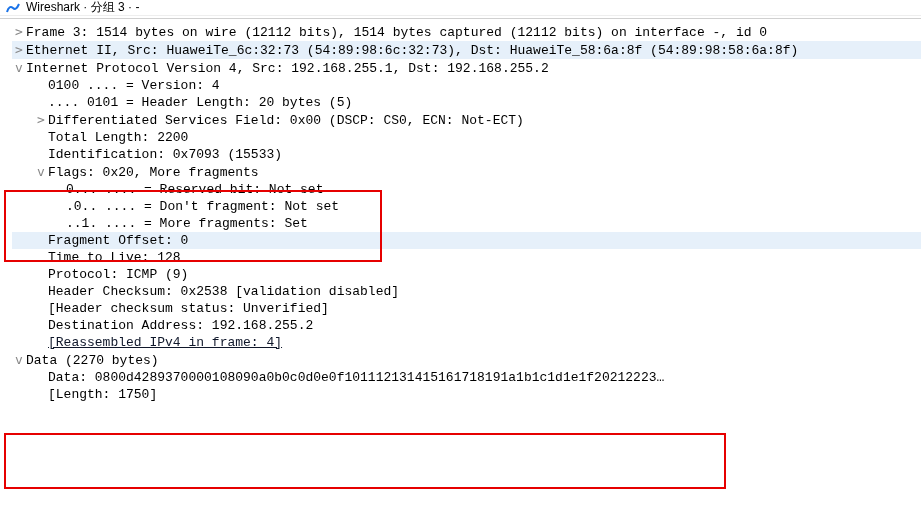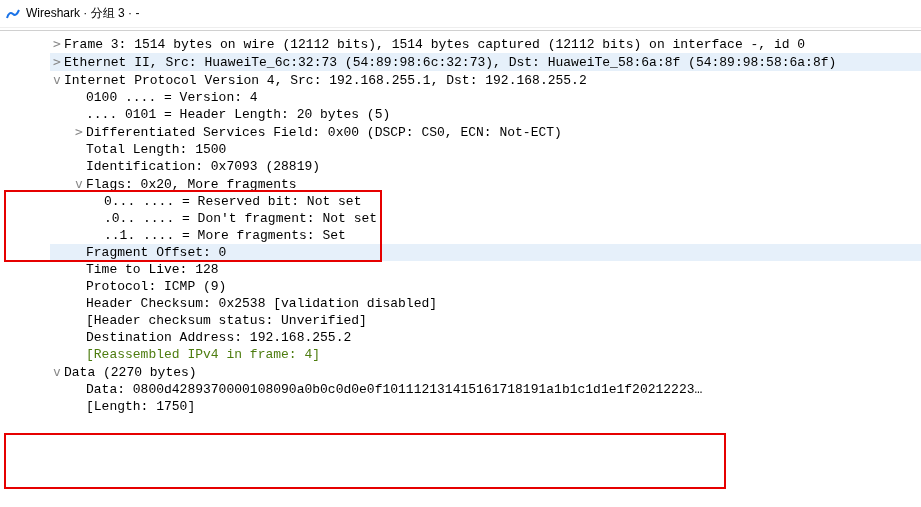--- a/index.html
+++ b/index.html
@@ -6,21 +6,21 @@
   body {
     font-family: "Segoe UI", Tahoma, sans-serif;
     font-size: 12px;
     background: #fff;
     width: 921px;
     height: 507px;
     overflow: hidden;
     position: relative;
   }
   .titlebar {
-    height: 28px;
+    height: 16px;
     display: flex;
     align-items: center;
     padding: 0 6px;
     background: #fff;
     border-bottom: 1px solid #eee;
   }
   .titlebar .logo {
     margin-right: 6px;
     display: flex;
     align-items: center;
@@ -33,39 +33,38 @@
     height: 1px;
     background: #d0d0d0;
     margin: 2px 0 4px 0;
   }
   .tree {
     font-family: Consolas, "Courier New", monospace;
     font-size: 13px;
     line-height: 17px;
     color: #000;
     padding-left: 12px;
-    margin-left: 38px;
   }
   .row {
     white-space: pre;
     padding-left: 0;
     position: relative;
   }
   .toggle {
     display: inline-block;
     width: 14px;
     text-align: center;
     color: #888;
     cursor: pointer;
     font-family: Consolas, monospace;
   }
   .indent1 { padding-left: 36px; }
   .indent2 { padding-left: 54px; }
   .selected { background: #e6f0fa; }
-  .link { color: #4d7c0f; cursor: pointer; }
+  .link { color: #0f172a; text-decoration: underline; cursor: pointer; }
   .redbox1 {
     position: absolute;
     border: 2px solid #e60000;
     left: 4px;
     top: 190px;
     width: 378px;
     height: 72px;
     pointer-events: none;
   }
   .redbox2 {
@@ -101,22 +100,22 @@
 
   <div class="row"><span class="toggle">&gt;</span><span>Frame 3: 1514 bytes on wire (12112 bits), 1514 bytes captured (12112 bits) on interface -, id 0</span></div>
 
   <div class="row selected"><span class="toggle">&gt;</span><span>Ethernet II, Src: HuaweiTe_6c:32:73 (54:89:98:6c:32:73), Dst: HuaweiTe_58:6a:8f (54:89:98:58:6a:8f)</span></div>
 
   <div class="row"><span class="toggle">v</span><span>Internet Protocol Version 4, Src: 192.168.255.1, Dst: 192.168.255.2</span></div>
 
   <div class="row indent1"><span>0100 .... = Version: 4</span></div>
   <div class="row indent1"><span>.... 0101 = Header Length: 20 bytes (5)</span></div>
   <div class="row" style="padding-left:22px"><span class="toggle">&gt;</span><span>Differentiated Services Field: 0x00 (DSCP: CS0, ECN: Not-ECT)</span></div>
-  <div class="row indent1"><span>Total Length: 1500</span></div>
-  <div class="row indent1"><span>Identification: 0x7093 (28819)</span></div>
+  <div class="row indent1"><span>Total Length: 2200</span></div>
+  <div class="row indent1"><span>Identification: 0x7093 (15533)</span></div>
 
   <div class="row" style="padding-left:22px"><span class="toggle">v</span><span>Flags: 0x20, More fragments</span></div>
   <div class="row indent2"><span>0... .... = Reserved bit: Not set</span></div>
   <div class="row indent2"><span>.0.. .... = Don't fragment: Not set</span></div>
   <div class="row indent2"><span>..1. .... = More fragments: Set</span></div>
 
   <div class="row indent1 selected"><span>Fragment Offset: 0</span></div>
   <div class="row indent1"><span>Time to Live: 128</span></div>
   <div class="row indent1"><span>Protocol: ICMP (9)</span></div>
   <div class="row indent1"><span>Header Checksum: 0x2538 [validation disabled]</span></div>

